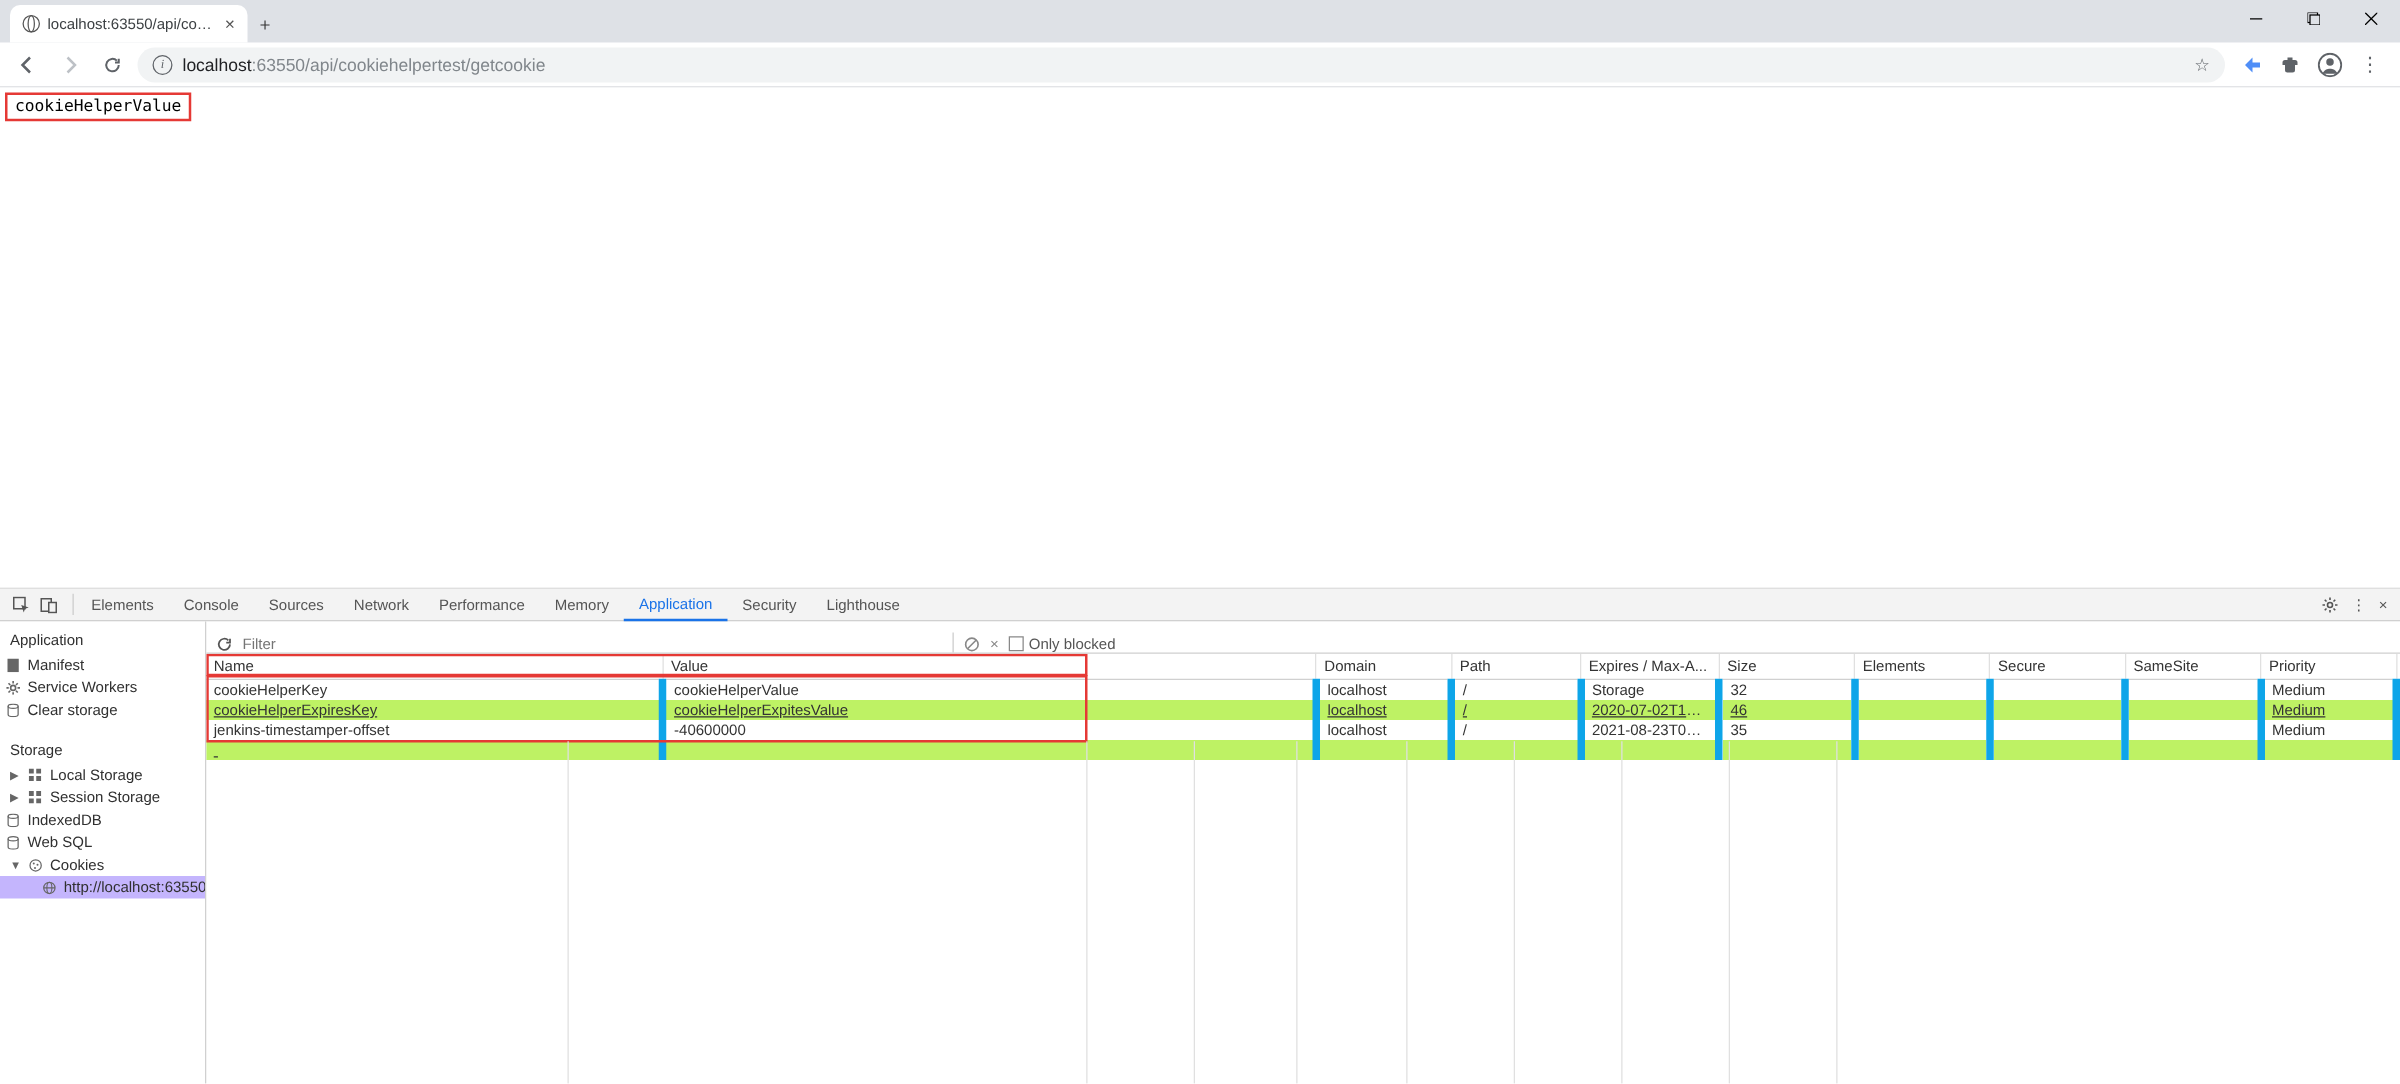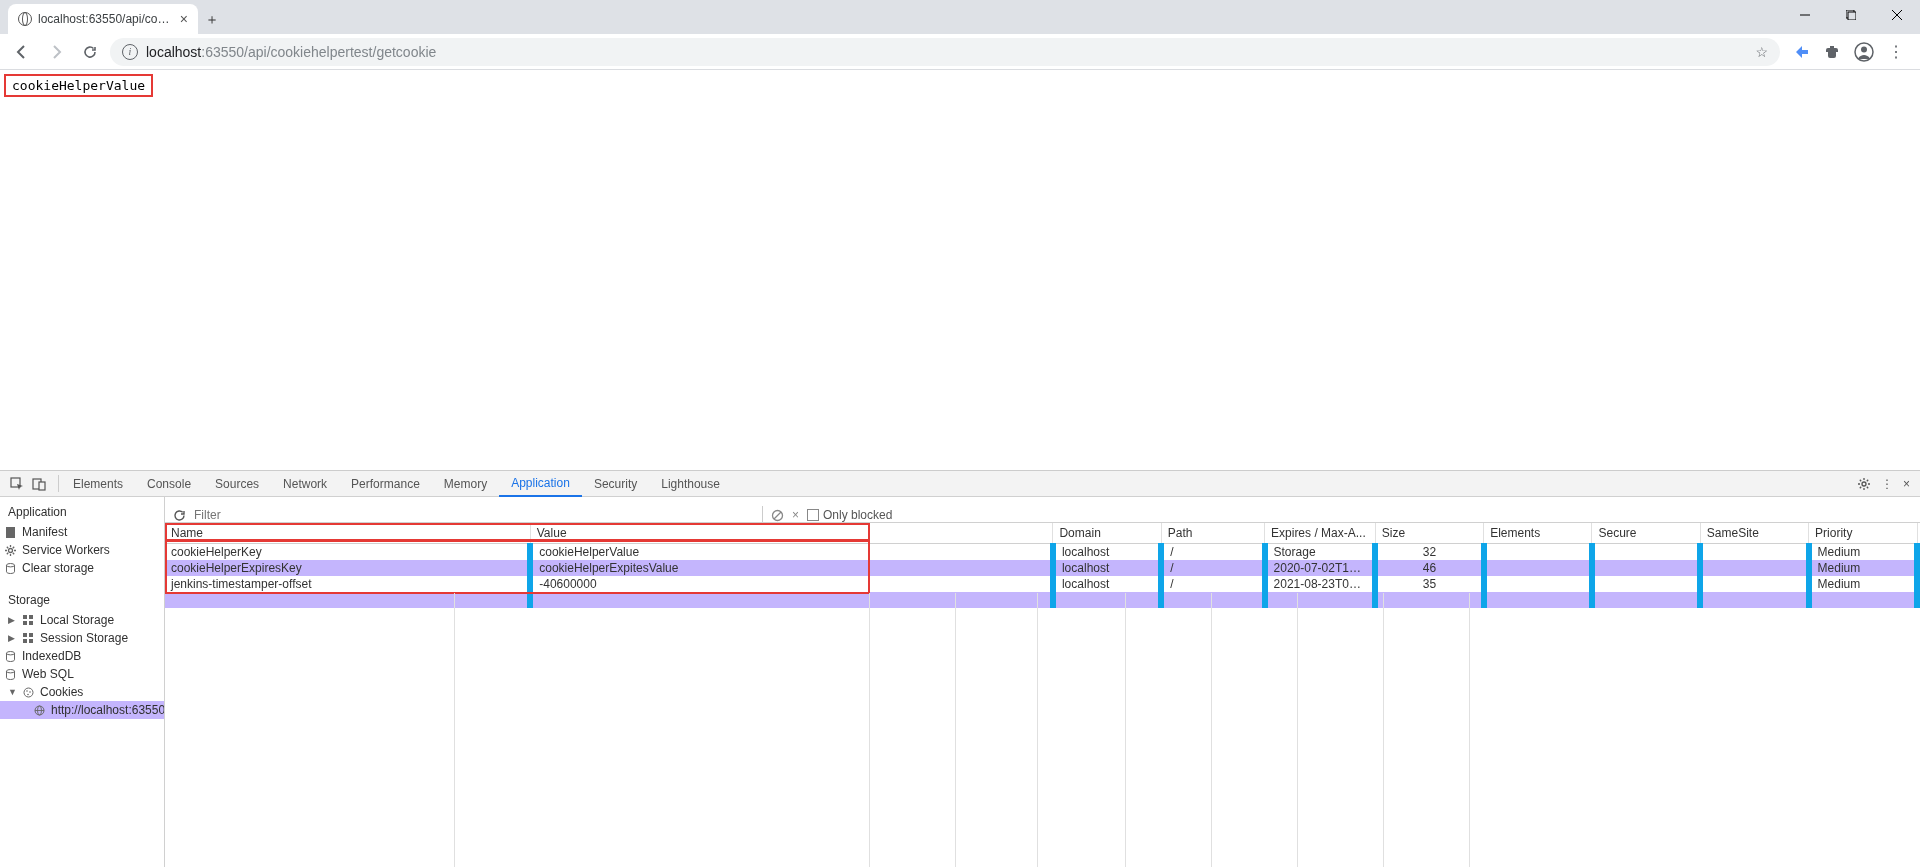--- a/index.html
+++ b/index.html
@@ -54,22 +54,22 @@
 .dt-filter-bar .refresh { color: #555; }
 .dt-filter-bar input { border: none; outline: none; font-size: 12px; flex: 0 0 560px; background: transparent; }
 .dt-filter-bar .tool-icon { color: #888; }
 .dt-filter-bar .checkbox { display: flex; align-items: center; gap: 4px; color: #555; }
 .dt-filter-bar .checkbox .box { width: 12px; height: 12px; border: 1px solid #888; }
 
 .dt-table { flex: 1; overflow: auto; position: relative; }
 .dt-table table { width: 100%; border-collapse: collapse; table-layout: fixed; }
 .dt-table th { text-align: left; font-weight: normal; padding: 3px 6px; border-right: 1px solid #e0e0e0; border-bottom: 1px solid #d0d0d0; background: #fff; white-space: nowrap; overflow: hidden; text-overflow: ellipsis; }
 .dt-table td { padding: 1px 6px; border-right: 6px solid #0ea5e9; white-space: nowrap; overflow: hidden; text-overflow: ellipsis; }
-.dt-table tr.alt td { background: #c4b5fd; }
-.dt-table td.num { text-align: center; }
+.dt-table tr.alt td { background: #bef264; text-decoration: underline; }
+.dt-table td.num { text-align: left; }
 
 
 .col-name { width: 290px; }
 .col-value { width: 415px; }
 .col-domain { width: 86px; }
 .col-path { width: 82px; }
 .col-expires { width: 88px; }
 .col-size { width: 86px; }
 .col-httponly { width: 86px; }
 .col-secure { width: 86px; }

